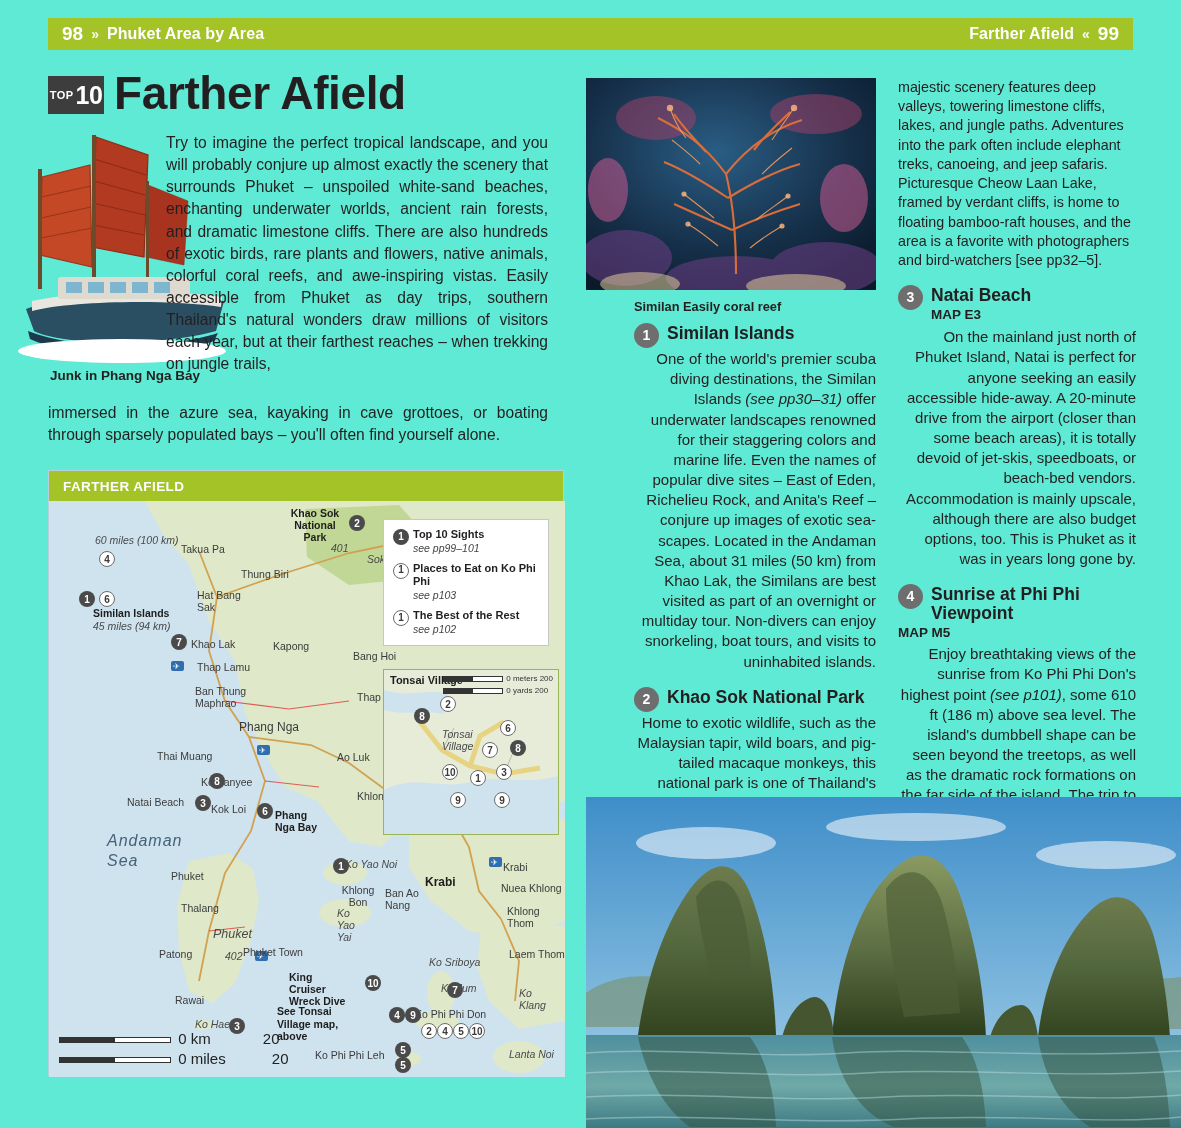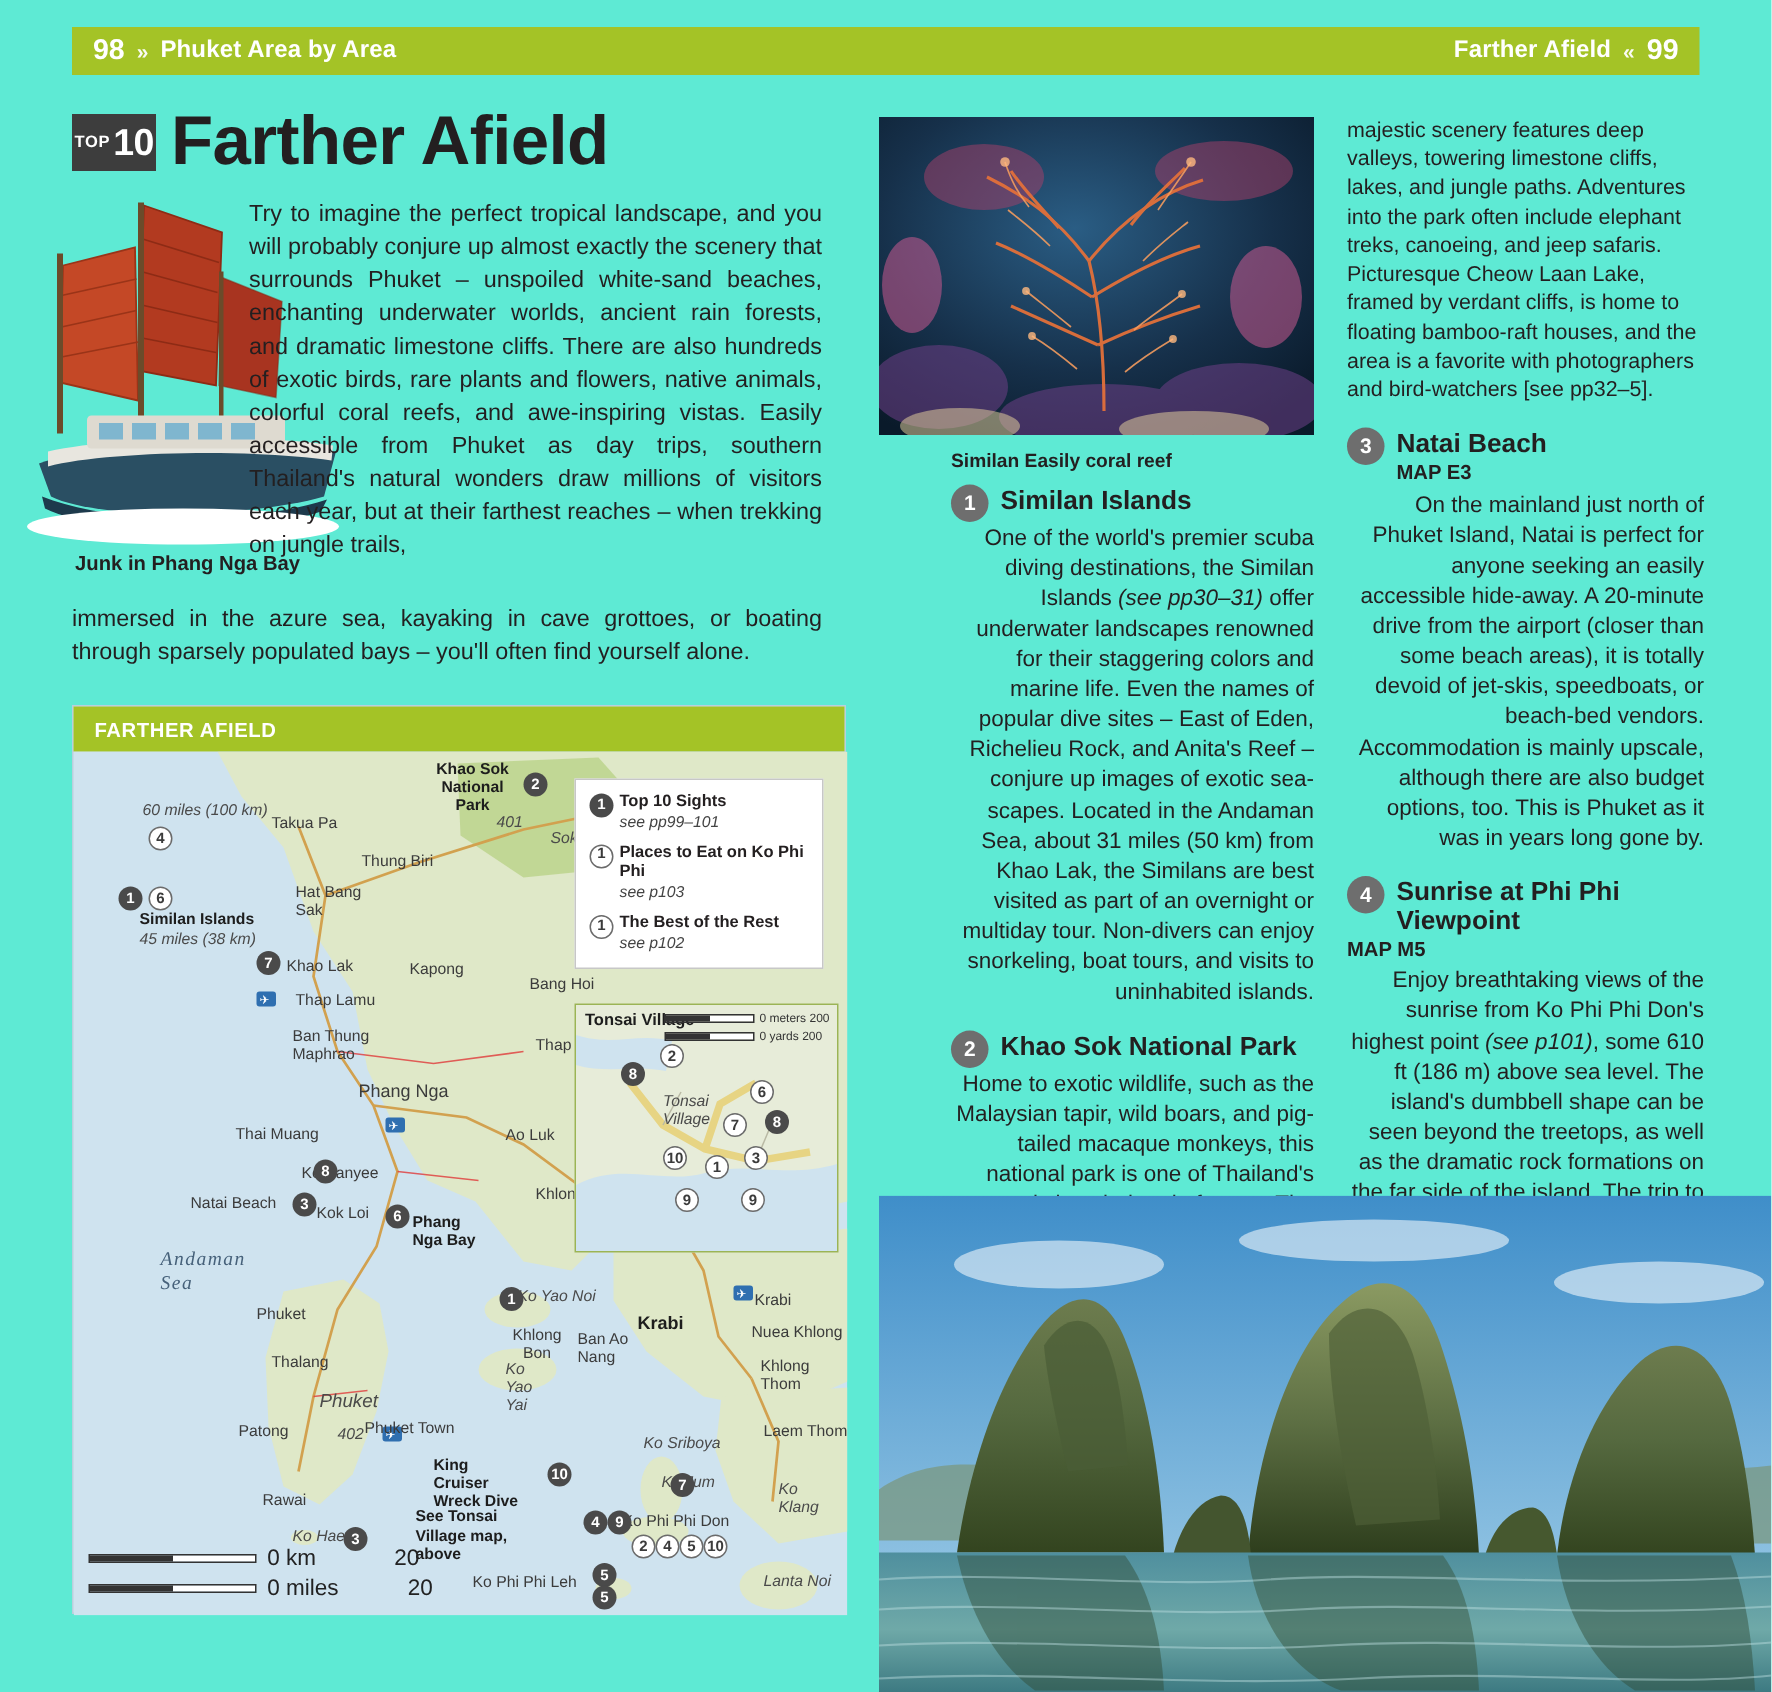--- a/index.html
+++ b/index.html
@@ -166,24 +166,23 @@
   .map-label {
     position: absolute;
     font-size: 10.5px;
     color: #3b3b3b;
     white-space: nowrap;
   }
   .map-label.b { font-weight: bold; color: #1d1d1d; }
   .map-label.it { font-style: italic; color: #4a4a4a; }
   .map-label.sea {
     font-style: italic;
-    font-size: 13px;
+    font-size: 16px;
     color: #46617a;
     letter-spacing: 1px;
-    font-family: Liberation Serif, serif;
   }
   .pin {
     position: absolute;
     width: 16px;
     height: 16px;
     border-radius: 50%;
     background: #4a4a4a;
     color: #ffffff;
     font-size: 10px;
     font-weight: bold;
@@ -476,21 +475,21 @@
       </svg>
 
       
       <div class="map-label b" style="left:234px; top:6px; width:64px; text-align:center; white-space:normal;">Khao Sok National Park</div>
       <div class="map-label it" style="left:46px; top:33px;">60 miles (100 km)</div>
       <div class="map-label" style="left:132px; top:42px;">Takua Pa</div>
       <div class="map-label it" style="left:282px; top:41px;">401</div>
       <div class="map-label it" style="left:318px; top:52px;">Sok</div>
       <div class="map-label" style="left:192px; top:67px;">Thung Biri</div>
       <div class="map-label b" style="left:44px; top:106px;">Similan Islands</div>
-      <div class="map-label it" style="left:44px; top:119px;">45 miles (38 km)</div>
+      <div class="map-label it" style="left:44px; top:119px;">45 miles (94 km)</div>
       <div class="map-label" style="left:148px; top:88px; width:44px; white-space:normal;">Hat Bang Sak</div>
       <div class="map-label" style="left:142px; top:137px;">Khao Lak</div>
       <div class="map-label" style="left:224px; top:139px;">Kapong</div>
       <div class="map-label" style="left:304px; top:149px;">Bang Hoi</div>
       <div class="map-label" style="left:148px; top:160px;">Thap Lamu</div>
       <div class="map-label it" style="left:370px; top:169px;">415</div>
       <div class="map-label" style="left:146px; top:184px; width:52px; white-space:normal;">Ban Thung Maphrao</div>
       <div class="map-label" style="left:308px; top:190px;">Thap Put</div>
       <div class="map-label" style="left:190px; top:219px; font-size:12px;">Phang Nga</div>
       <div class="map-label" style="left:108px; top:249px;">Thai Muang</div>

